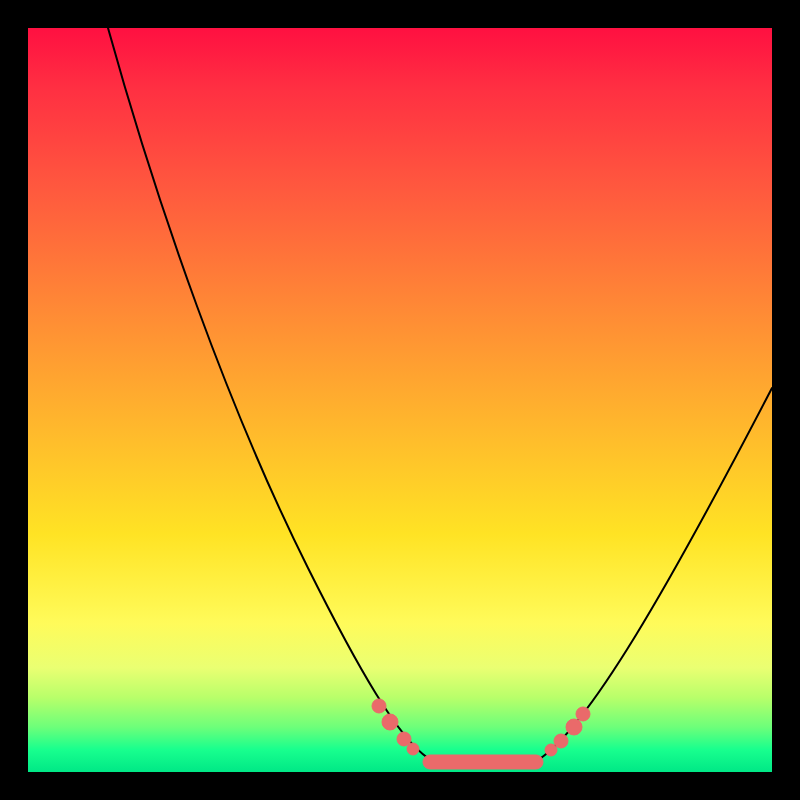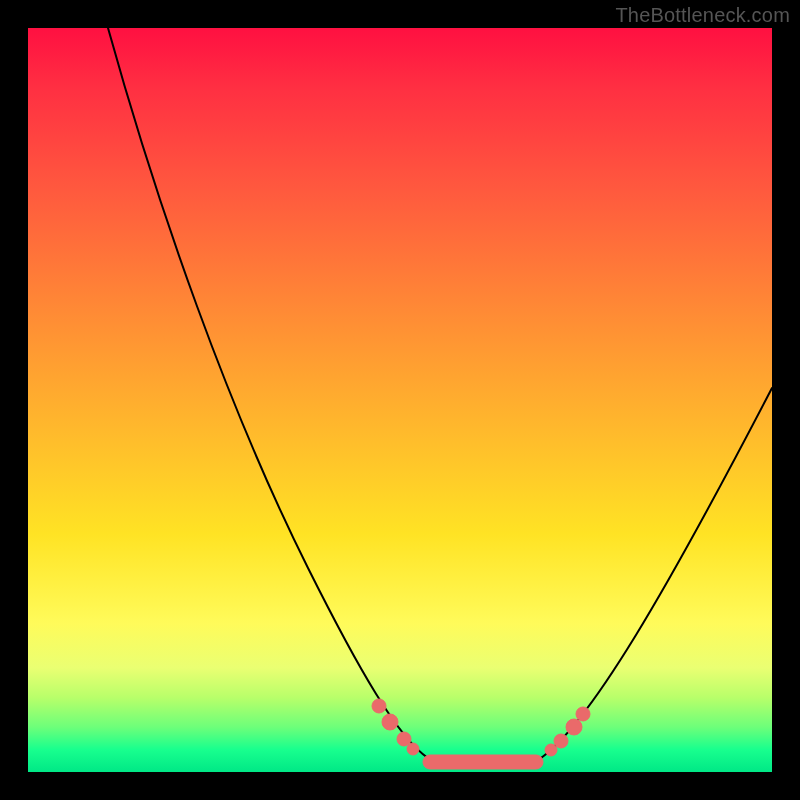--- a/index.html
+++ b/index.html
@@ -96,14 +96,13 @@
         <circle class="dot" cx="385" cy="721" r="6"></circle>
         <rect class="bar" x="395" y="727" width="120" height="14" rx="7"></rect>
         <circle class="dot" cx="523" cy="722" r="6"></circle>
         <circle class="dot" cx="533" cy="713" r="7"></circle>
         <circle class="dot" cx="546" cy="699" r="8"></circle>
         <circle class="dot" cx="555" cy="686" r="7"></circle>
       </g>
     </svg>
 
   </div>
-  <div class="watermark">TheBottleneck.com</div>
 </div>
 
 </body></html>

